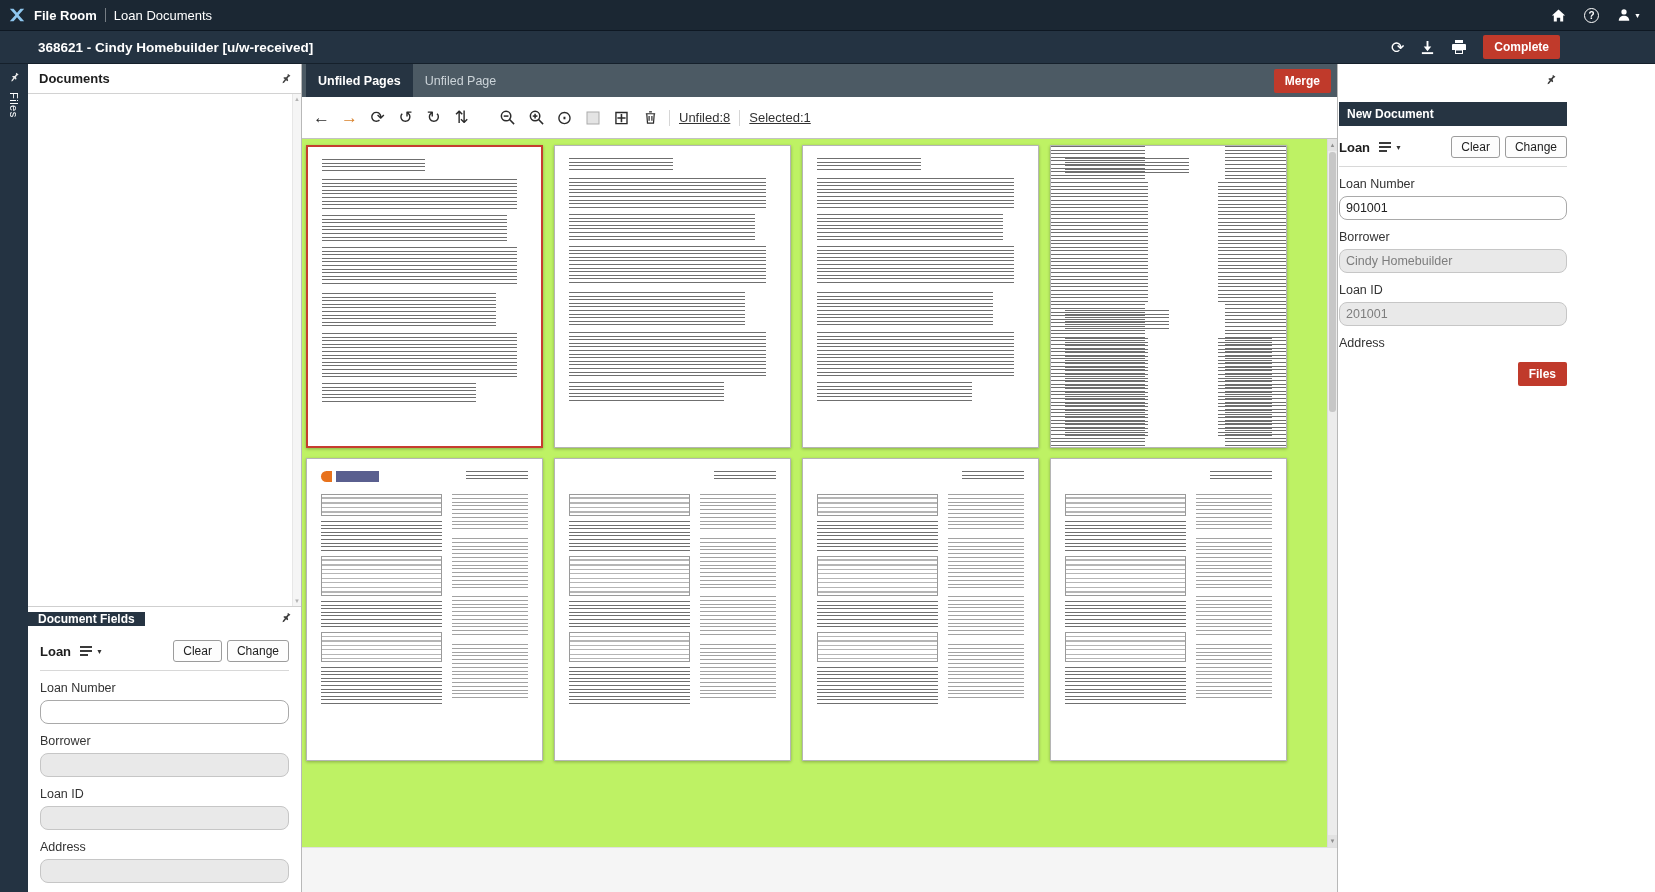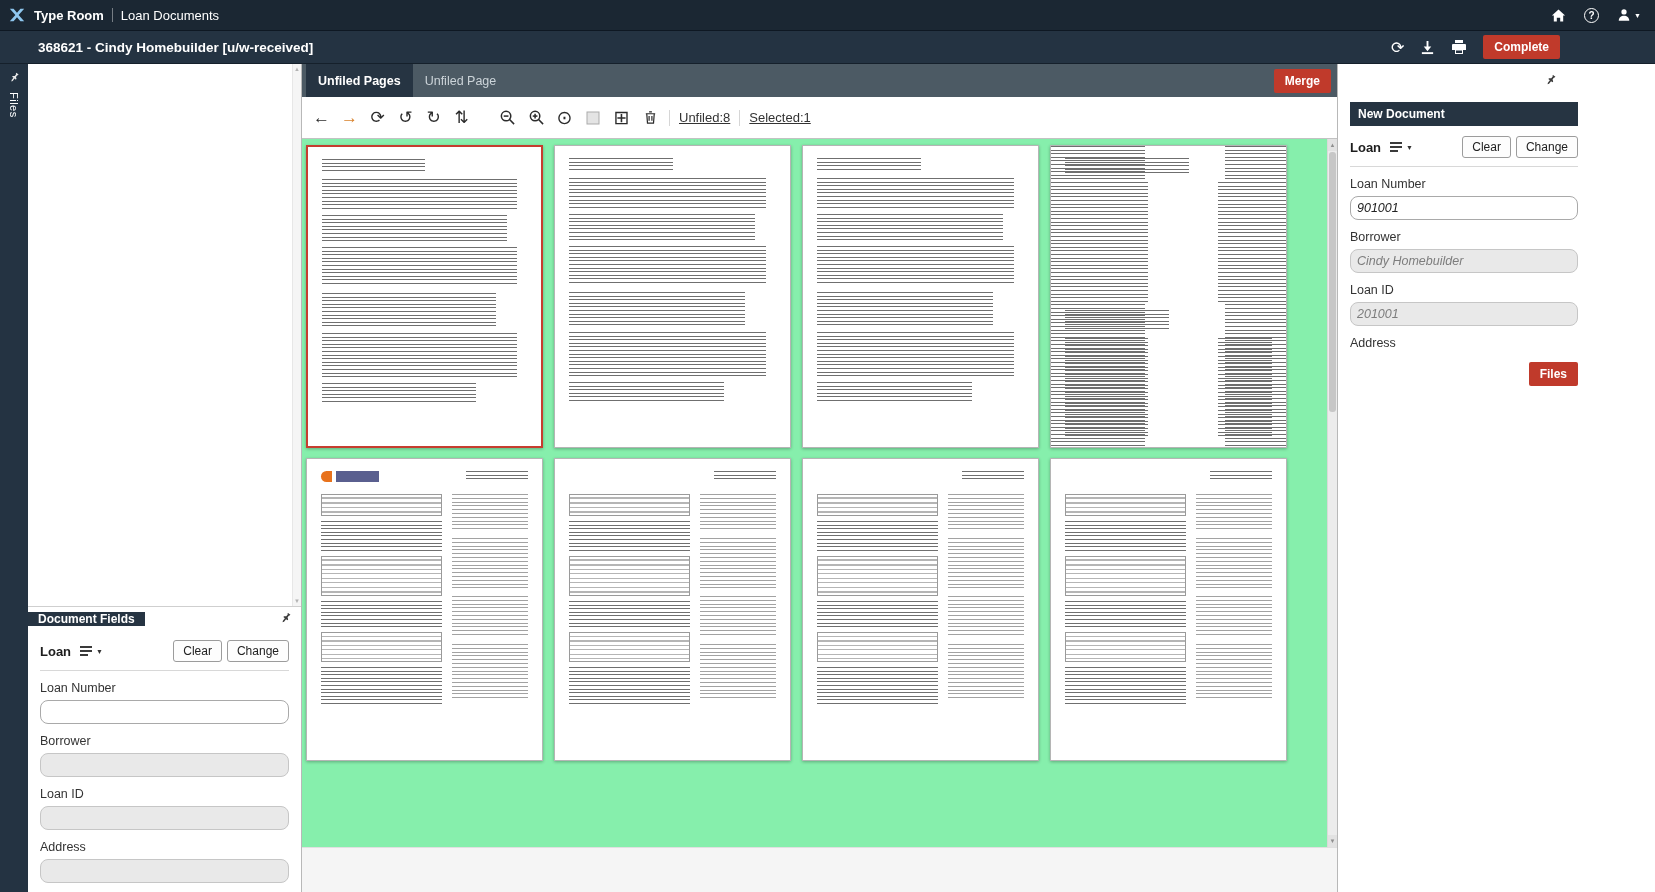--- a/index.html
+++ b/index.html
@@ -60,27 +60,27 @@
   .loan-label { font-size:13px; font-weight:bold; color:#1d1d1d; }
   .loan-dd { display:flex; align-items:center; gap:3px; padding-left:2px; }
   .loan-dd .caret { color:#333; }
   .loan-row .btns { margin-left:auto; display:flex; gap:5px; }
   .btn { background:#fdfdfd; border:1px solid #9c9c9c; border-radius:3px; font-size:12px; color:#222; padding:3px 9px; font-family:inherit; }
 
   .form-field { margin-top:10px; }
   .form-field label { display:block; font-size:12.5px; color:#333; margin-bottom:5px; }
   .form-field input, .form-field textarea, .form-field select {
     width:100%; height:24px; border:1px solid #a9a9a9; border-radius:8px; background:#fff;
-    font-family:inherit; font-size:12.5px; color:#222; padding:0 6px;font-style:italic;
+    font-family:inherit; font-size:12.5px; color:#222; padding:0 6px;
   }
   .form-field textarea { height:48px; padding:4px 6px; resize:none; line-height:1.35; }
   .form-field input:disabled, .form-field textarea:disabled { background:#e9e9e9; color:#7d7d7d; border-color:#c6c6c6; }
 
   
-  .center { flex:1; display:flex; flex-direction:column; min-width:0; border-right:1px solid #b8b8b8; background:#86efac; }
+  .center { flex:1; display:flex; flex-direction:column; min-width:0; border-right:1px solid #b8b8b8; background:#bef264; }
   .tabbar { flex:0 0 33px; background:#4c5a64; display:flex; align-items:stretch; padding-left:4px; }
   .tab { display:flex; align-items:center; padding:0 12px; font-size:12.5px; color:#ccd4d9; }
   .tab.active { background:#263442; color:#fff; font-weight:bold; }
   .merge-btn { margin-left:auto; align-self:center; margin-right:6px; }
 
   .center-toolbar { flex:0 0 42px; background:#fff; border-bottom:1px solid #c2c2c2; display:flex; align-items:center; gap:9px; padding:0 10px; }
   .tbg { font-size:17px; color:#2b2b2b; width:19px; text-align:center; line-height:1; }
   .tbg.orange { color:#d9822b; }
   .tbg.big { font-size:19px; }
   .tbsvg { display:flex; align-items:center; width:20px; justify-content:center; }
@@ -121,21 +121,21 @@
   .pages-bar { flex:0 0 20px; background:#263442; display:flex; align-items:center; gap:7px; padding:0 9px; position:relative; }
   .pages-bar .pin { color:#fff; }
   .pages-bar .t { color:#fff; font-size:12px; font-weight:bold; }
   .scroll-corner { position:absolute; right:0; top:0; width:10px; height:100%; background:#f5f5f5; }
   .below-bar { flex:0 0 45px; background:#f5f5f5; border-top:1px solid #e0e0e0; }
 
   
   .newdoc-panel { flex:0 0 317px; background:#fff; display:flex; flex-direction:column; }
   .pin-row { flex:0 0 33px; position:relative; }
   .pin-row .pin { position:absolute; left:207px; top:10px; color:#3c3c3c; }
-  .newdoc-content { width:228px; margin-left:12px; }
+  .newdoc-content { width:228px; margin-left:1px; }
   .dark-header { height:24px; background:#263442; color:#fff; font-size:12px; font-weight:bold; display:flex; align-items:center; padding:0 8px; margin-top:5px; }
   .newdoc-content .loan-row { margin-top:10px; }
   .doc-type-block { border-top:1px solid #d8d8d8; margin-top:14px; padding-top:10px; }
   .select-wrap { position:relative; }
   .select-wrap select { appearance:none; -webkit-appearance:none; padding-right:20px; }
   .select-wrap .caret { position:absolute; right:7px; top:8px; font-size:8px; color:#333; }
   .create-row { display:flex; justify-content:flex-end; margin-top:12px; }
 
   svg.fillcur { fill:currentColor; }
 </style>
@@ -143,21 +143,21 @@
 <body>
 
 <div class="app">
 
   <nav class="topnav">
     <span class="logo">
       <svg width="18" height="18" viewBox="0 0 20 20">
           <path d="M2 3l6.2 7L2 17h4.2L10 12.5 13.8 17H18l-6.2-7L18 3h-4.2L10 7.5 6.2 3z" fill="#8ec6ee"></path>
         </svg>
     </span>
-    <span class="app-name">Type Room</span>
+    <span class="app-name">File Room</span>
     <span class="nav-sep"></span>
     <span class="section-name">Loan Documents</span>
     <div class="topnav-right">
       <span class="ic">
         <svg class="fillcur" width="15" height="15" viewBox="0 0 16 16">
             <path d="M8 1.5L15 8h-2v6.5H9.8v-4H6.2v4H3V8H1z"></path>
           </svg>
       </span>
       <span class="help-ic">?</span>
       <span class="user-wrap">
@@ -198,20 +198,28 @@
     <div class="files-strip">
       <span class="pin">
         <svg class="fillcur" width="11" height="11" viewBox="0 0 16 16">
             <path d="M6 1h4v1.3l-.9.5V6l2.4 1.8v1.4H9v4.3L8 15.4l-1-1.9V9.2H4.5V7.8L6.9 6V2.8L6 2.3z"></path>
           </svg>
       </span>
       <span class="files-label">Files</span>
     </div>
 
     <aside class="docs-panel">
+      <div class="panel-header">
+        <span class="t">Documents</span>
+        <span class="pin">
+          <svg class="fillcur" width="12" height="12" viewBox="0 0 16 16">
+              <path d="M6 1h4v1.3l-.9.5V6l2.4 1.8v1.4H9v4.3L8 15.4l-1-1.9V9.2H4.5V7.8L6.9 6V2.8L6 2.3z"></path>
+            </svg>
+        </span>
+      </div>
       <div class="docs-list">
         <div class="mini-scroll">
           <span>▲</span>
           <span>▼</span>
         </div>
       </div>
 
       <div class="fields-section">
         <div class="fields-tabrow">
           <span class="dark-tab">Document Fields</span>

